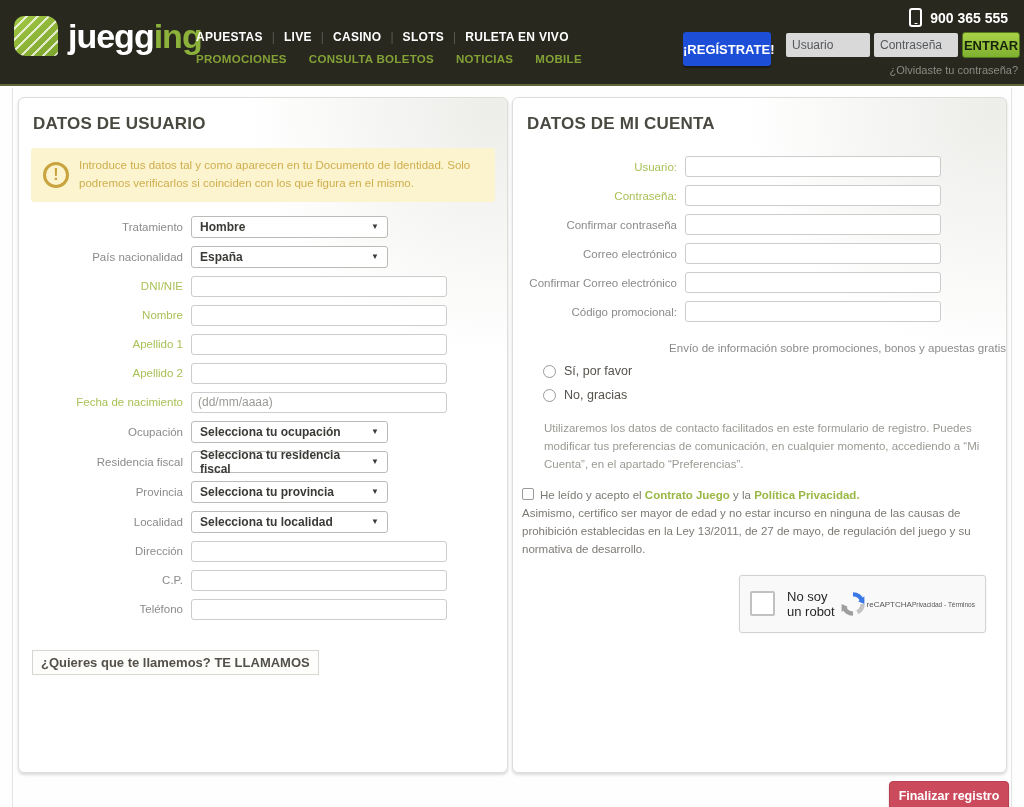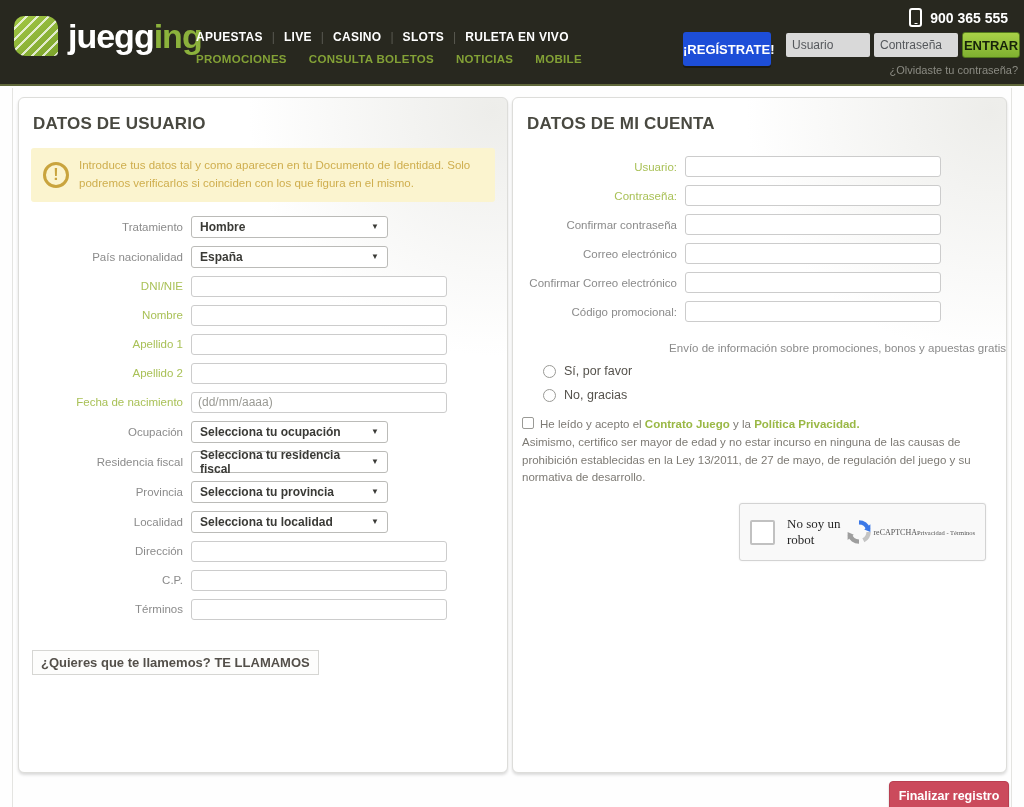--- a/index.html
+++ b/index.html
@@ -100,21 +100,21 @@
   .contact-note { margin:18px 14px 0 31px; font-size:11.5px; color:#9a9a94; line-height:1.55; }
   .terms { margin:14px 14px 0 9px; font-size:11.5px; color:#7d7a74; line-height:1.55; }
   .terms-first { display:flex; align-items:flex-start; }
   .checkbox { flex:0 0 12px; width:12px; height:12px; border:1px solid #9a9a96; border-radius:2px;
     background:#fff; margin:1px 6px 0 0; cursor:pointer; }
   .green-link { color:#9ab845; text-decoration:none; font-weight:bold; cursor:pointer; }
 
   
   .recaptcha { margin:16px 0 0 226px; width:247px; height:58px; background:#f9f9f9;
     border:1px solid #d3d3d3; border-radius:3px; box-shadow:0 0 2px rgba(0,0,0,.08);
-    display:flex; align-items:center; padding:0 10px;font-family:Liberation Serif, serif; }
+    display:flex; align-items:center; padding:0 10px; }
   .rc-checkbox { width:25px; height:25px; background:#fff; border:2px solid #c1c1c1;
     border-radius:2px; margin-right:12px; cursor:pointer; }
   .rc-label { font-size:13px; color:#282828; flex:1; }
   .rc-brand { display:flex; align-items:center; }
   .rc-brand-name { font-size:8px; color:#555; margin-top:1px; }
   .rc-links { font-size:6.5px; color:#555; margin-top:1px; }
 
   .finish-btn { position:absolute; left:889px; top:781px; width:120px; height:30px;
     background:#cb4a5c; color:#fff; border:1px solid #b93f51; border-radius:4px;
     font-family:"Liberation Sans",sans-serif; font-size:12.5px; font-weight:bold;
@@ -239,21 +239,21 @@
     </div>
     <div class="row">
       <label class="lbl opt">Dirección</label>
       <input class="txt" style="">
     </div>
     <div class="row">
       <label class="lbl opt">C.P.</label>
       <input class="txt" style="">
     </div>
     <div class="row">
-      <label class="lbl opt">Términos</label>
+      <label class="lbl opt">Teléfono</label>
       <input class="txt" style="">
     </div>
   </div>
 
   <div class="callme">¿Quieres que te llamemos? TE LLAMAMOS</div>
 </div>
 
 <div class="panel panel-right">
   <h2>DATOS DE MI CUENTA</h2>
 
@@ -287,20 +287,21 @@
   <div class="promo-head">Envío de información sobre promociones, bonos y apuestas gratis</div>
   <div class="radio-row">
     <span class="radio"></span>
     <span class="radio-label">Sí, por favor</span>
   </div>
   <div class="radio-row">
     <span class="radio"></span>
     <span class="radio-label">No, gracias</span>
   </div>
 
+  <p class="contact-note">Utilizaremos los datos de contacto facilitados en este formulario de registro. Puedes modificar tus preferencias de comunicación, en cualquier momento, accediendo a “Mi Cuenta”, en el apartado “Preferencias”.</p>
 
   <div class="terms">
     <div class="terms-first">
       <span class="checkbox"></span>
       <span><span>He leído y acepto el </span><a class="green-link">Contrato Juego</a><span> y la </span><a class="green-link">Política Privacidad.</a></span>
     </div>
     <div>Asimismo, certifico ser mayor de edad y no estar incurso en ninguna de las causas de prohibición establecidas en la Ley 13/2011, de 27 de mayo, de regulación del juego y su normativa de desarrollo.</div>
   </div>
 
   <div class="recaptcha">

